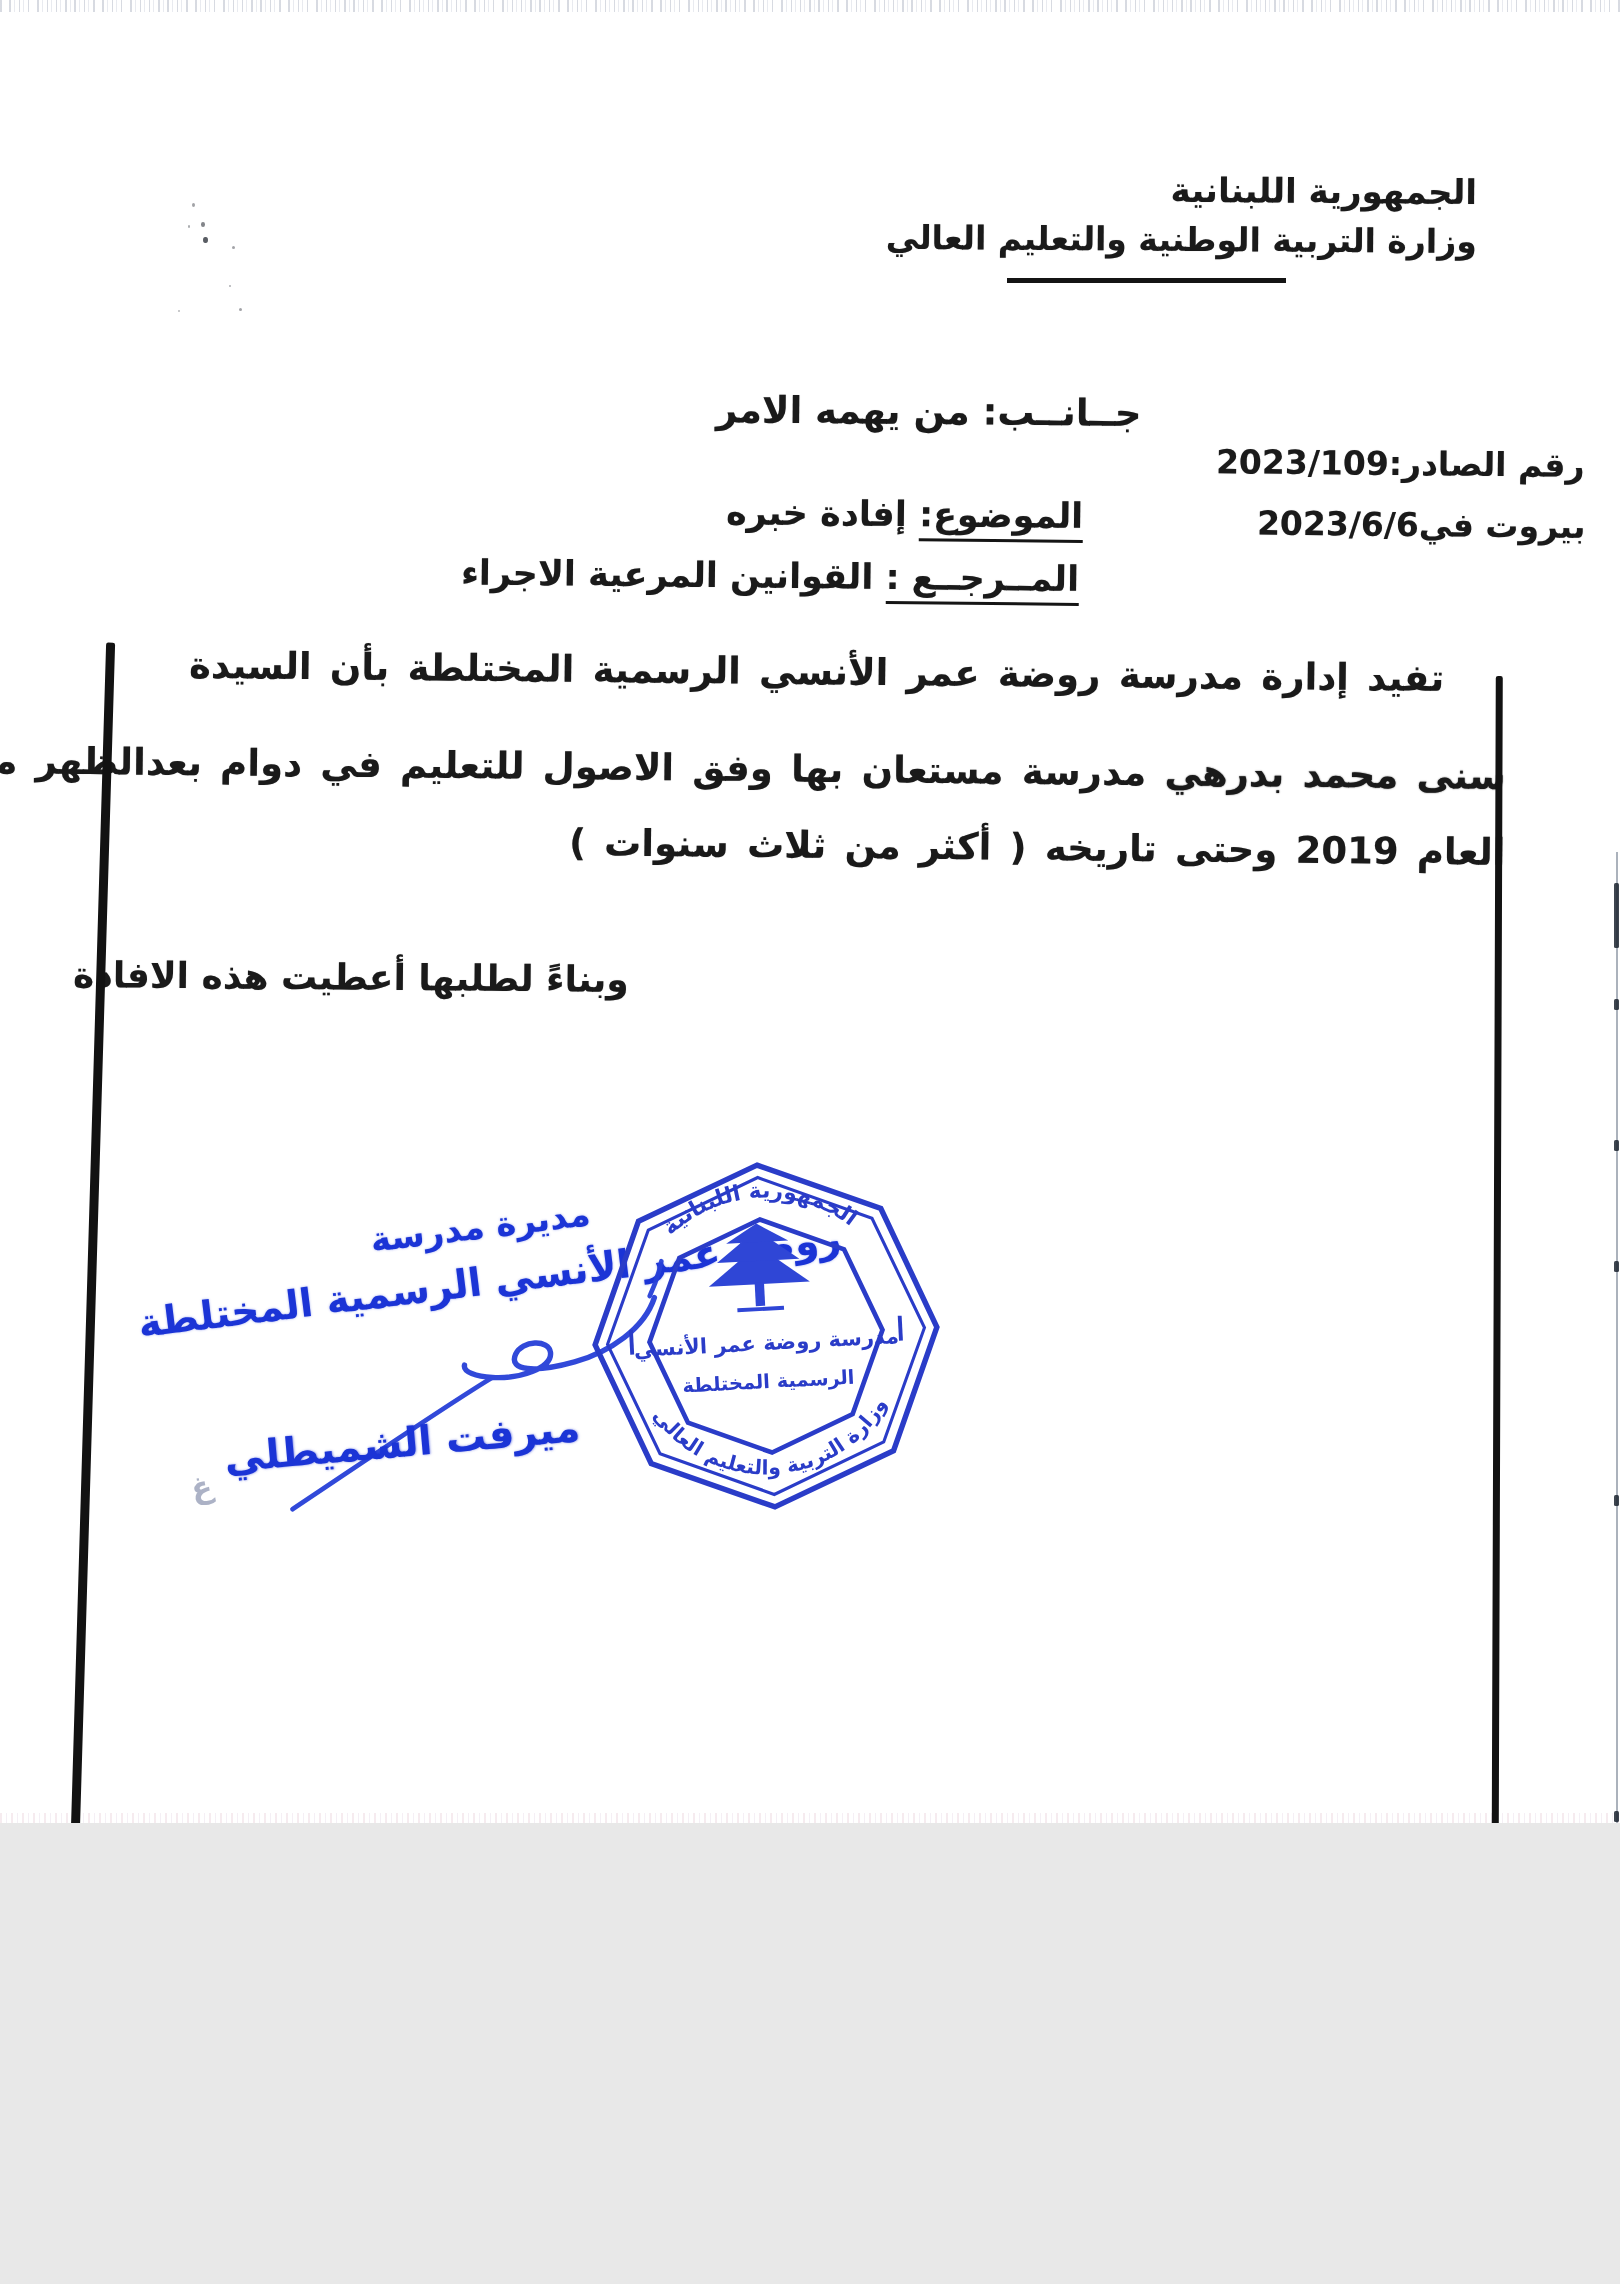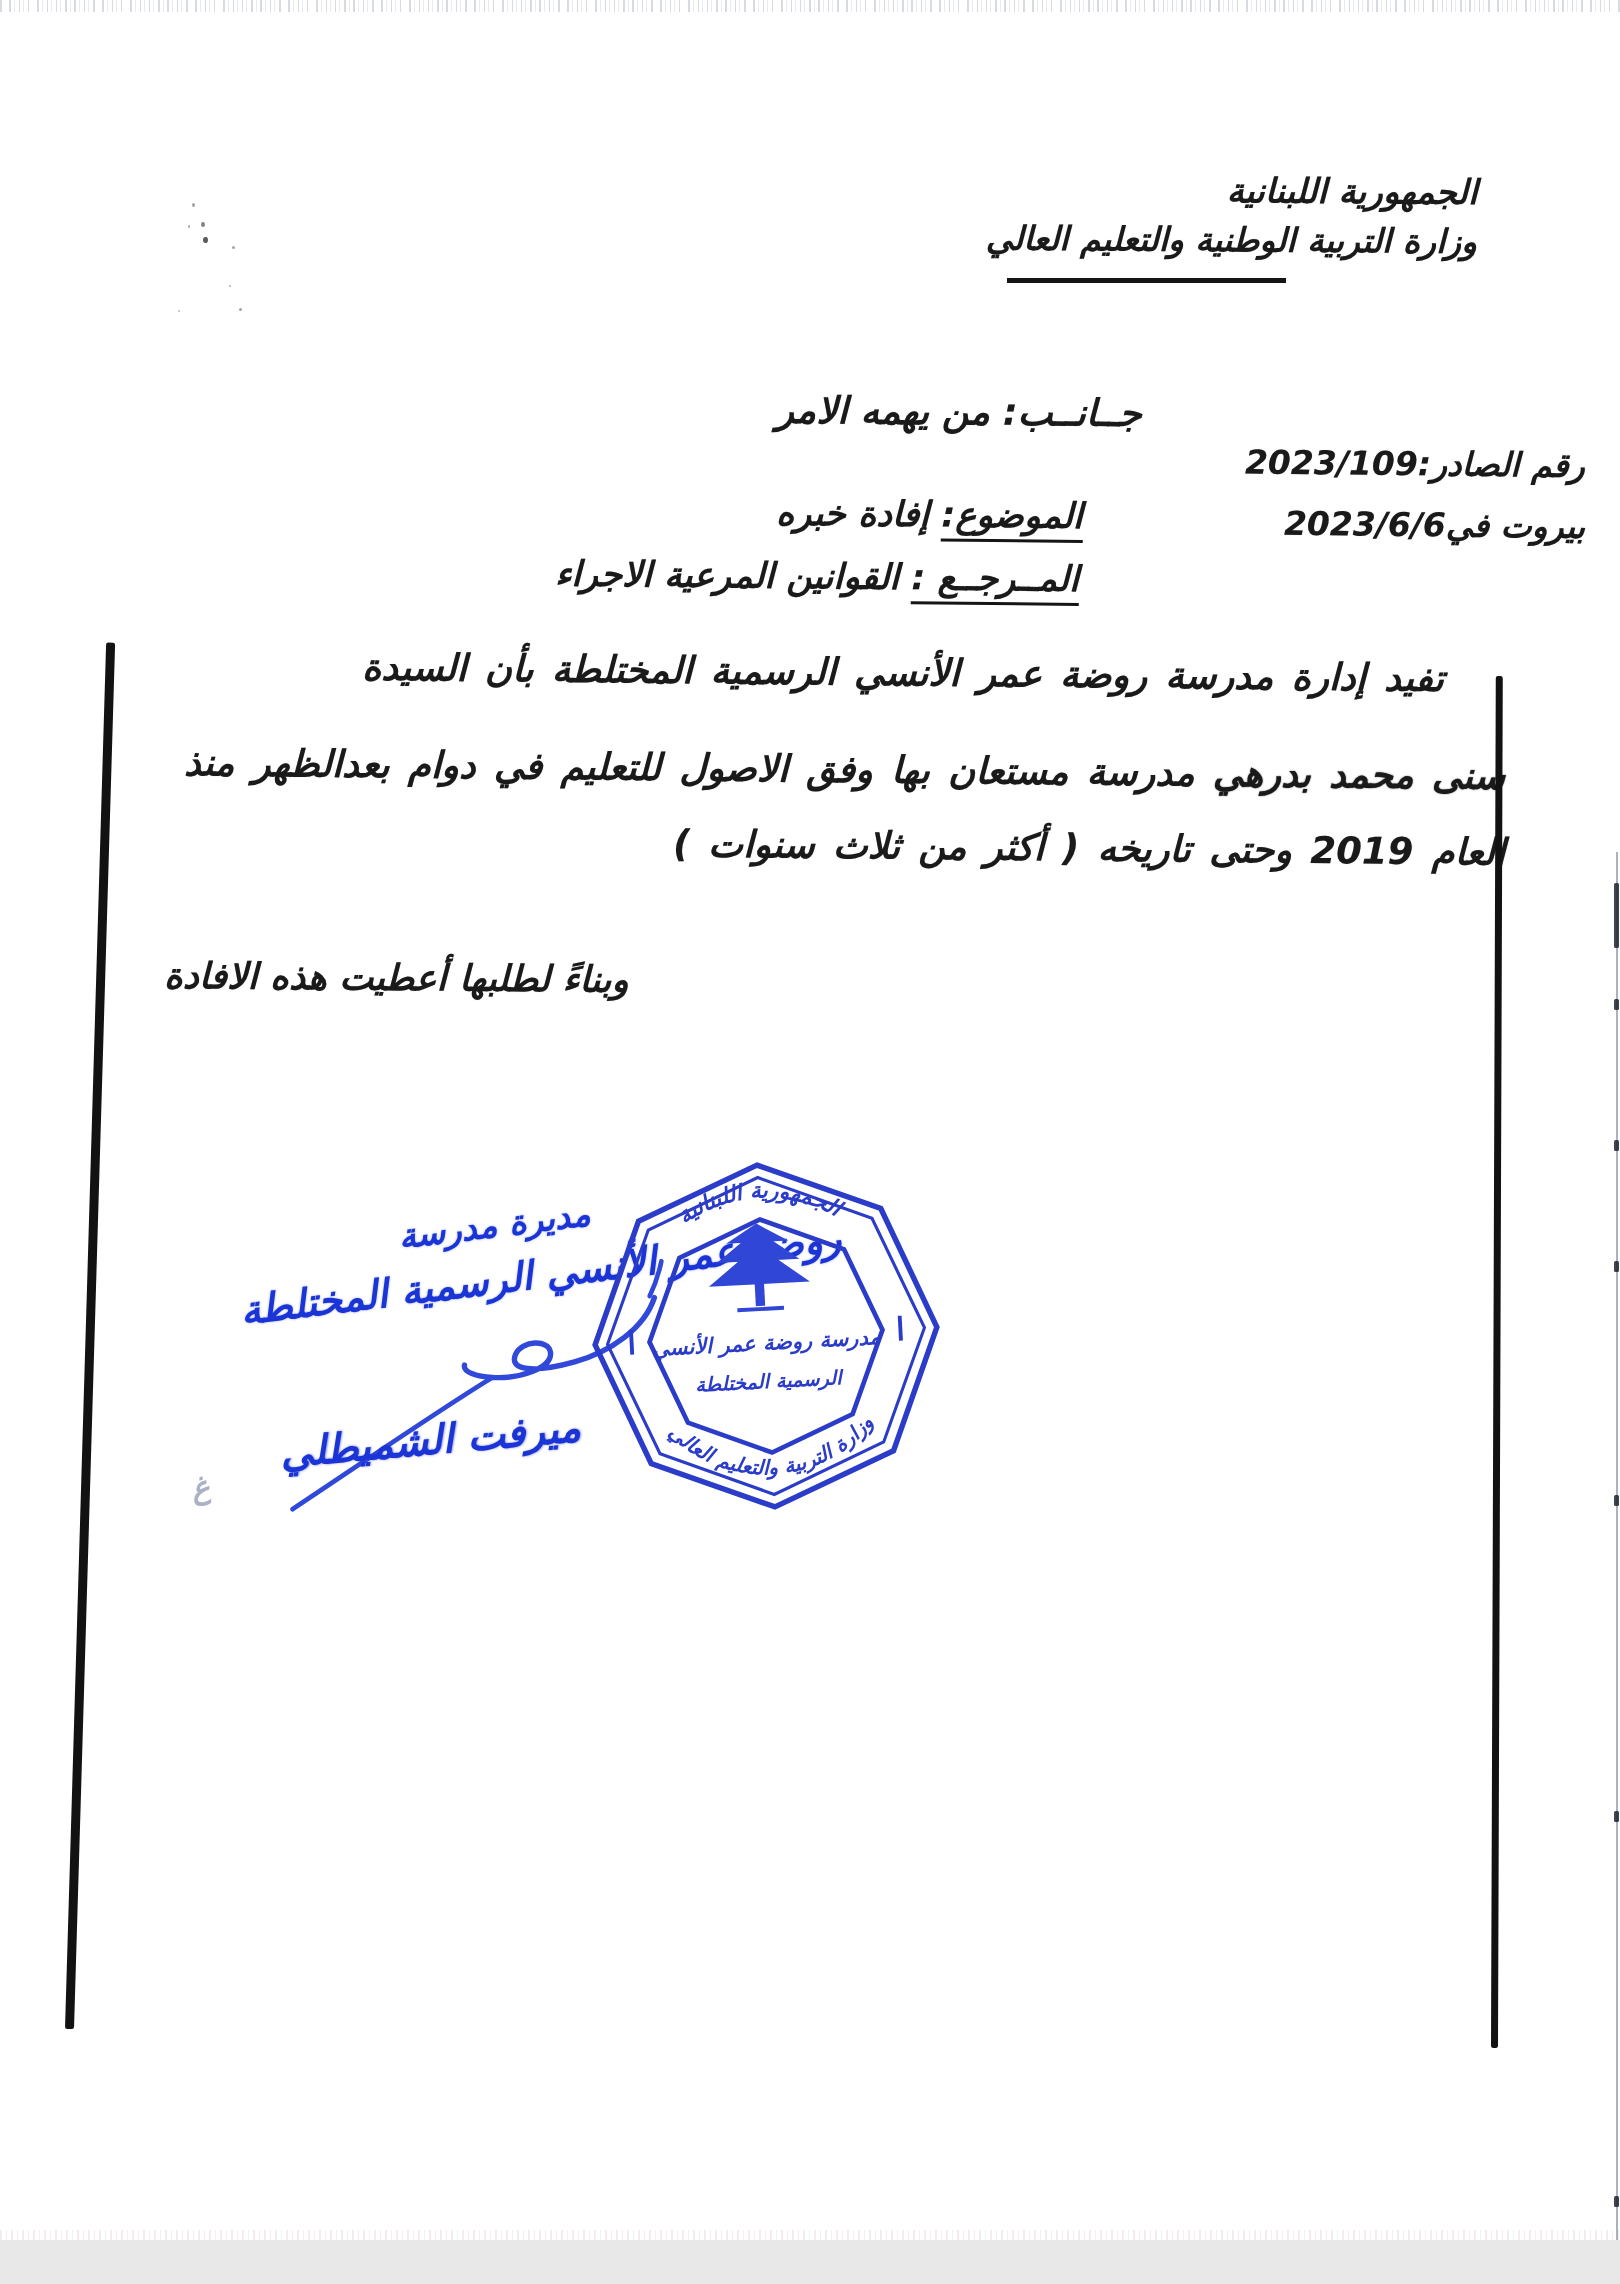--- a/index.html
+++ b/index.html
@@ -1,23 +1,22 @@
 <!DOCTYPE html>
 <html lang="ar" style="font-size:12.4px"><head>
 <meta charset="utf-8">
 <style>
   html,body{margin:0;padding:0;background:#e8e8e8;}
   .page{
     position:relative;
-    width:1621px;height:2240px;
+    width:1621px;height:1823px;
     background:#ffffff;
     overflow:hidden;
     font-family:"DejaVu Sans", sans-serif;
     direction:rtl;
-    font-style:italic;
   }
   .txt{
     position:absolute;
     color:#1a1a1a;
     font-weight:bold;
     white-space:nowrap;
     text-shadow:0 0 0.8px rgba(0,0,0,.35);
   }
   .hdr{font-size:34px;line-height:50px;text-align:right;}
   .hdr .l2{font-size:33px;}

